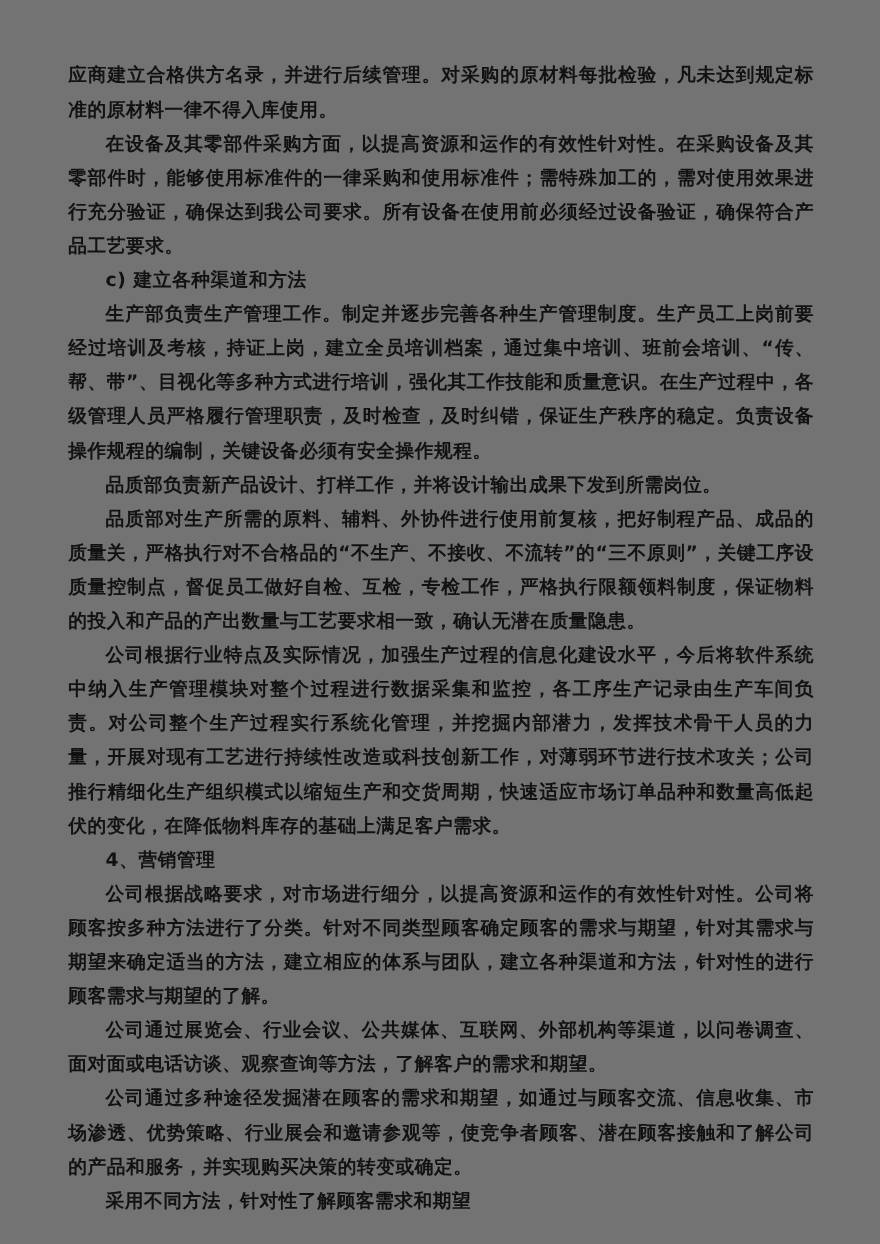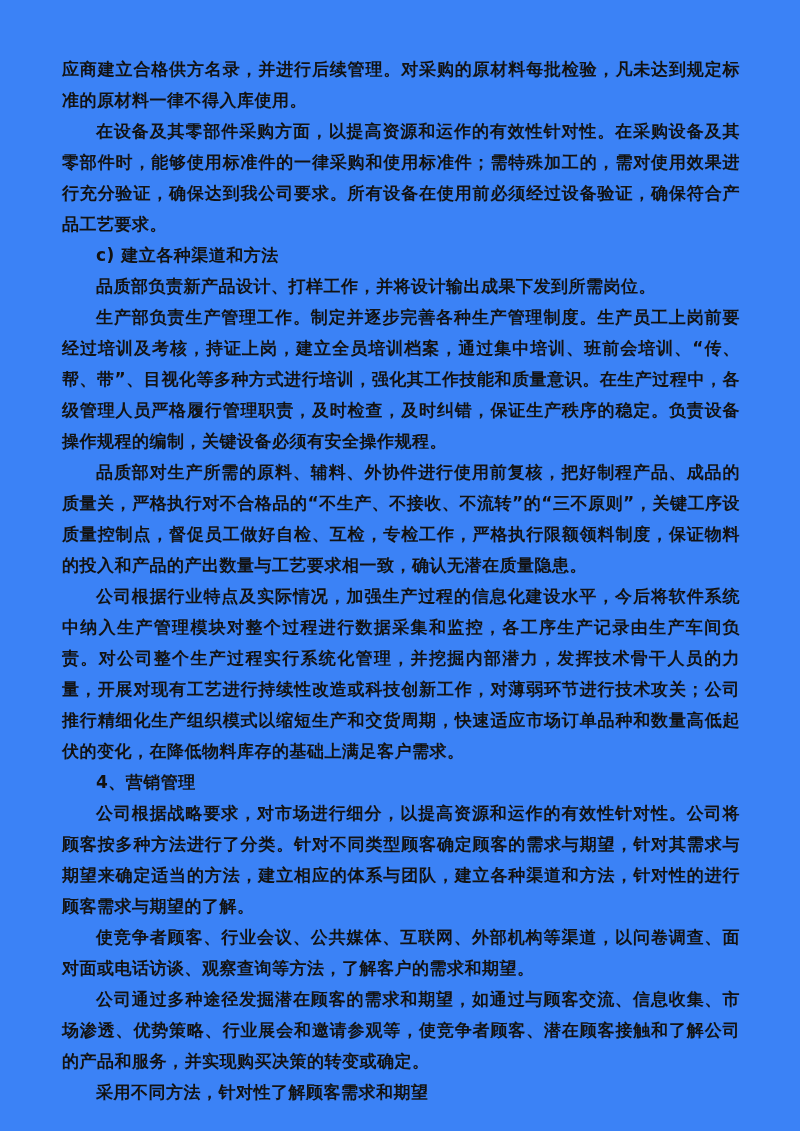--- a/index.html
+++ b/index.html
@@ -10,21 +10,21 @@
   body {
     width: 800px;
     height: 1131px;
     overflow: hidden;
     font-family: "DejaVu Sans", "Liberation Sans", sans-serif;
   }
   .page {
     box-sizing: border-box;
     width: 800px;
     height: 1131px;
-    background: #3b82f6;
+    background: #737373;
     padding: 54px 60px 0 62px;
   }
   .doc-body p {
     margin: 0;
     font-size: 17px;
     line-height: 31px;
     font-weight: 600;
     color: #121212;
     text-align: justify;
     letter-spacing: 0.5px;
@@ -38,23 +38,23 @@
   }
 </style>
 </head>
 <body>
 
 <div class="page">
   <div class="doc-body">
     <p class="no-indent">应商建立合格供方名录，并进行后续管理。对采购的原材料每批检验，凡未达到规定标准的原材料一律不得入库使用。</p>
     <p class="indent">在设备及其零部件采购方面，以提高资源和运作的有效性针对性。在采购设备及其零部件时，能够使用标准件的一律采购和使用标准件；需特殊加工的，需对使用效果进行充分验证，确保达到我公司要求。所有设备在使用前必须经过设备验证，确保符合产品工艺要求。</p>
     <p class="indent">c) 建立各种渠道和方法</p>
+    <p class="indent">生产部负责生产管理工作。制定并逐步完善各种生产管理制度。生产员工上岗前要经过培训及考核，持证上岗，建立全员培训档案，通过集中培训、班前会培训、“传、帮、带”、目视化等多种方式进行培训，强化其工作技能和质量意识。在生产过程中，各级管理人员严格履行管理职责，及时检查，及时纠错，保证生产秩序的稳定。负责设备操作规程的编制，关键设备必须有安全操作规程。</p>
     <p class="indent">品质部负责新产品设计、打样工作，并将设计输出成果下发到所需岗位。</p>
-    <p class="indent">生产部负责生产管理工作。制定并逐步完善各种生产管理制度。生产员工上岗前要经过培训及考核，持证上岗，建立全员培训档案，通过集中培训、班前会培训、“传、帮、带”、目视化等多种方式进行培训，强化其工作技能和质量意识。在生产过程中，各级管理人员严格履行管理职责，及时检查，及时纠错，保证生产秩序的稳定。负责设备操作规程的编制，关键设备必须有安全操作规程。</p>
     <p class="indent">品质部对生产所需的原料、辅料、外协件进行使用前复核，把好制程产品、成品的质量关，严格执行对不合格品的“不生产、不接收、不流转”的“三不原则”，关键工序设质量控制点，督促员工做好自检、互检，专检工作，严格执行限额领料制度，保证物料的投入和产品的产出数量与工艺要求相一致，确认无潜在质量隐患。</p>
     <p class="indent">公司根据行业特点及实际情况，加强生产过程的信息化建设水平，今后将软件系统中纳入生产管理模块对整个过程进行数据采集和监控，各工序生产记录由生产车间负责。对公司整个生产过程实行系统化管理，并挖掘内部潜力，发挥技术骨干人员的力量，开展对现有工艺进行持续性改造或科技创新工作，对薄弱环节进行技术攻关；公司推行精细化生产组织模式以缩短生产和交货周期，快速适应市场订单品种和数量高低起伏的变化，在降低物料库存的基础上满足客户需求。</p>
     <p class="indent">4、营销管理</p>
     <p class="indent">公司根据战略要求，对市场进行细分，以提高资源和运作的有效性针对性。公司将顾客按多种方法进行了分类。针对不同类型顾客确定顾客的需求与期望，针对其需求与期望来确定适当的方法，建立相应的体系与团队，建立各种渠道和方法，针对性的进行顾客需求与期望的了解。</p>
-    <p class="indent">使竞争者顾客、行业会议、公共媒体、互联网、外部机构等渠道，以问卷调查、面对面或电话访谈、观察查询等方法，了解客户的需求和期望。</p>
+    <p class="indent">公司通过展览会、行业会议、公共媒体、互联网、外部机构等渠道，以问卷调查、面对面或电话访谈、观察查询等方法，了解客户的需求和期望。</p>
     <p class="indent">公司通过多种途径发掘潜在顾客的需求和期望，如通过与顾客交流、信息收集、市场渗透、优势策略、行业展会和邀请参观等，使竞争者顾客、潜在顾客接触和了解公司的产品和服务，并实现购买决策的转变或确定。</p>
     <p class="indent">采用不同方法，针对性了解顾客需求和期望</p>
   </div>
 </div>
 
 </body></html>

